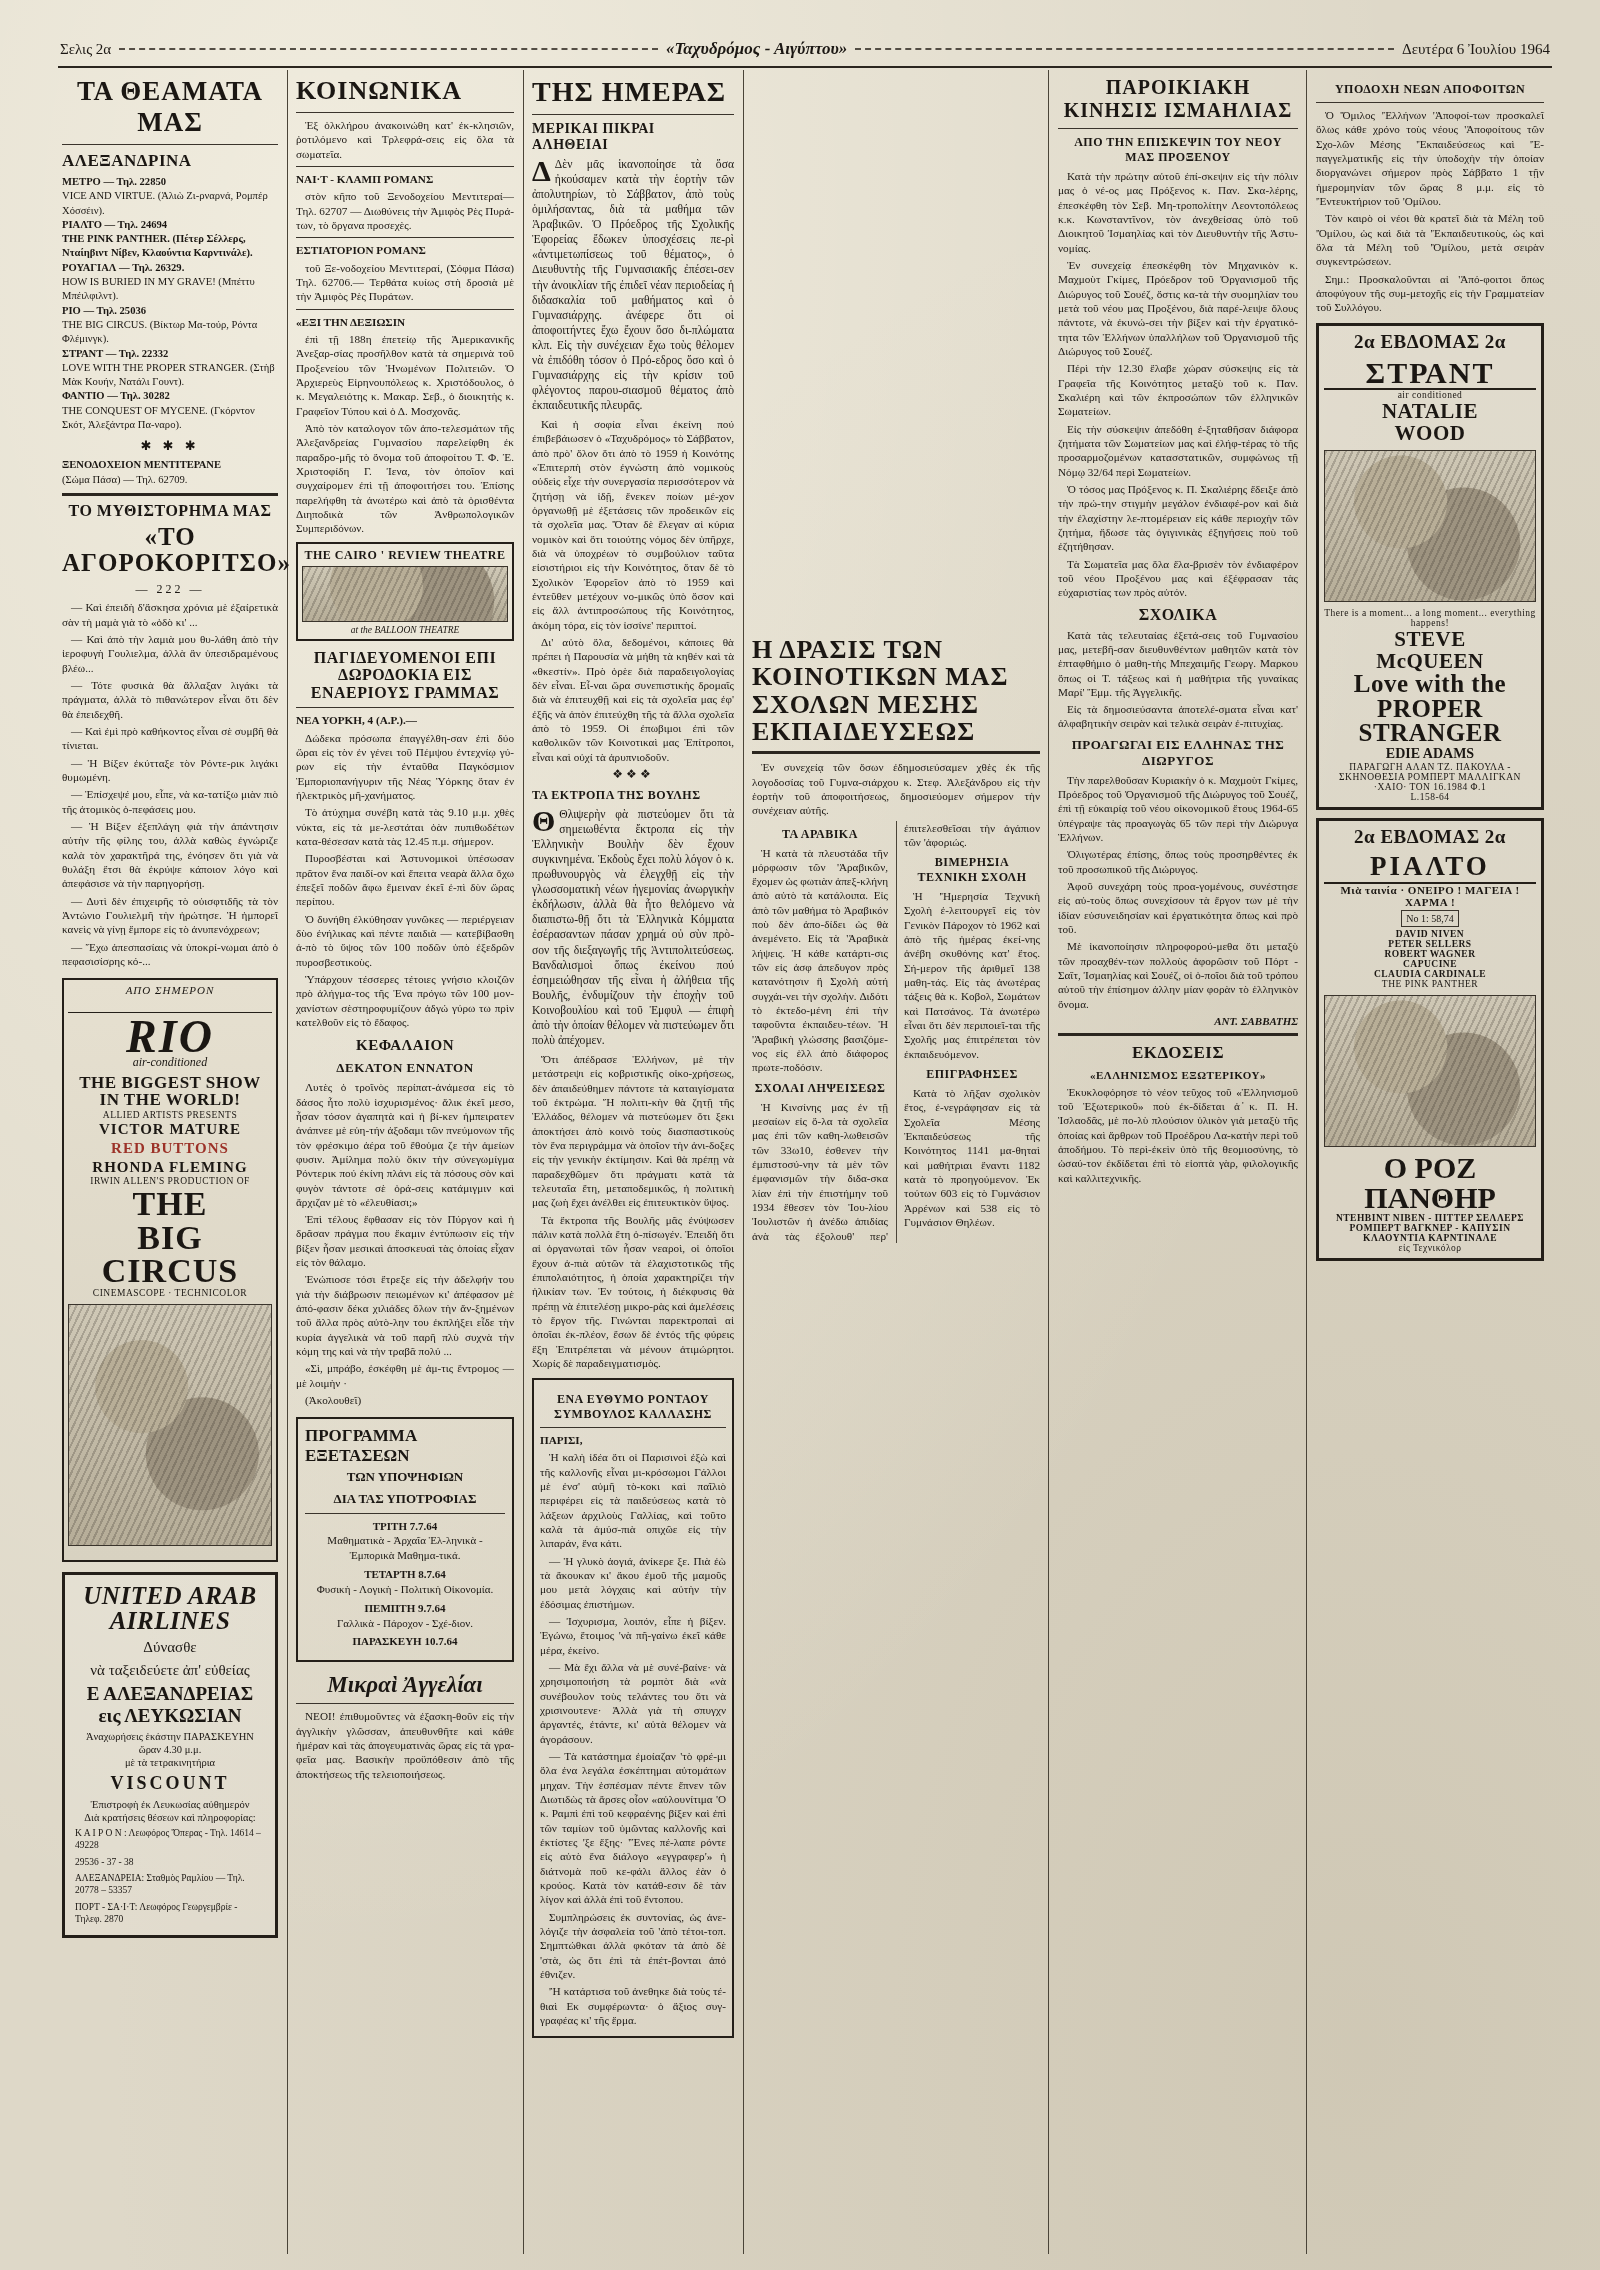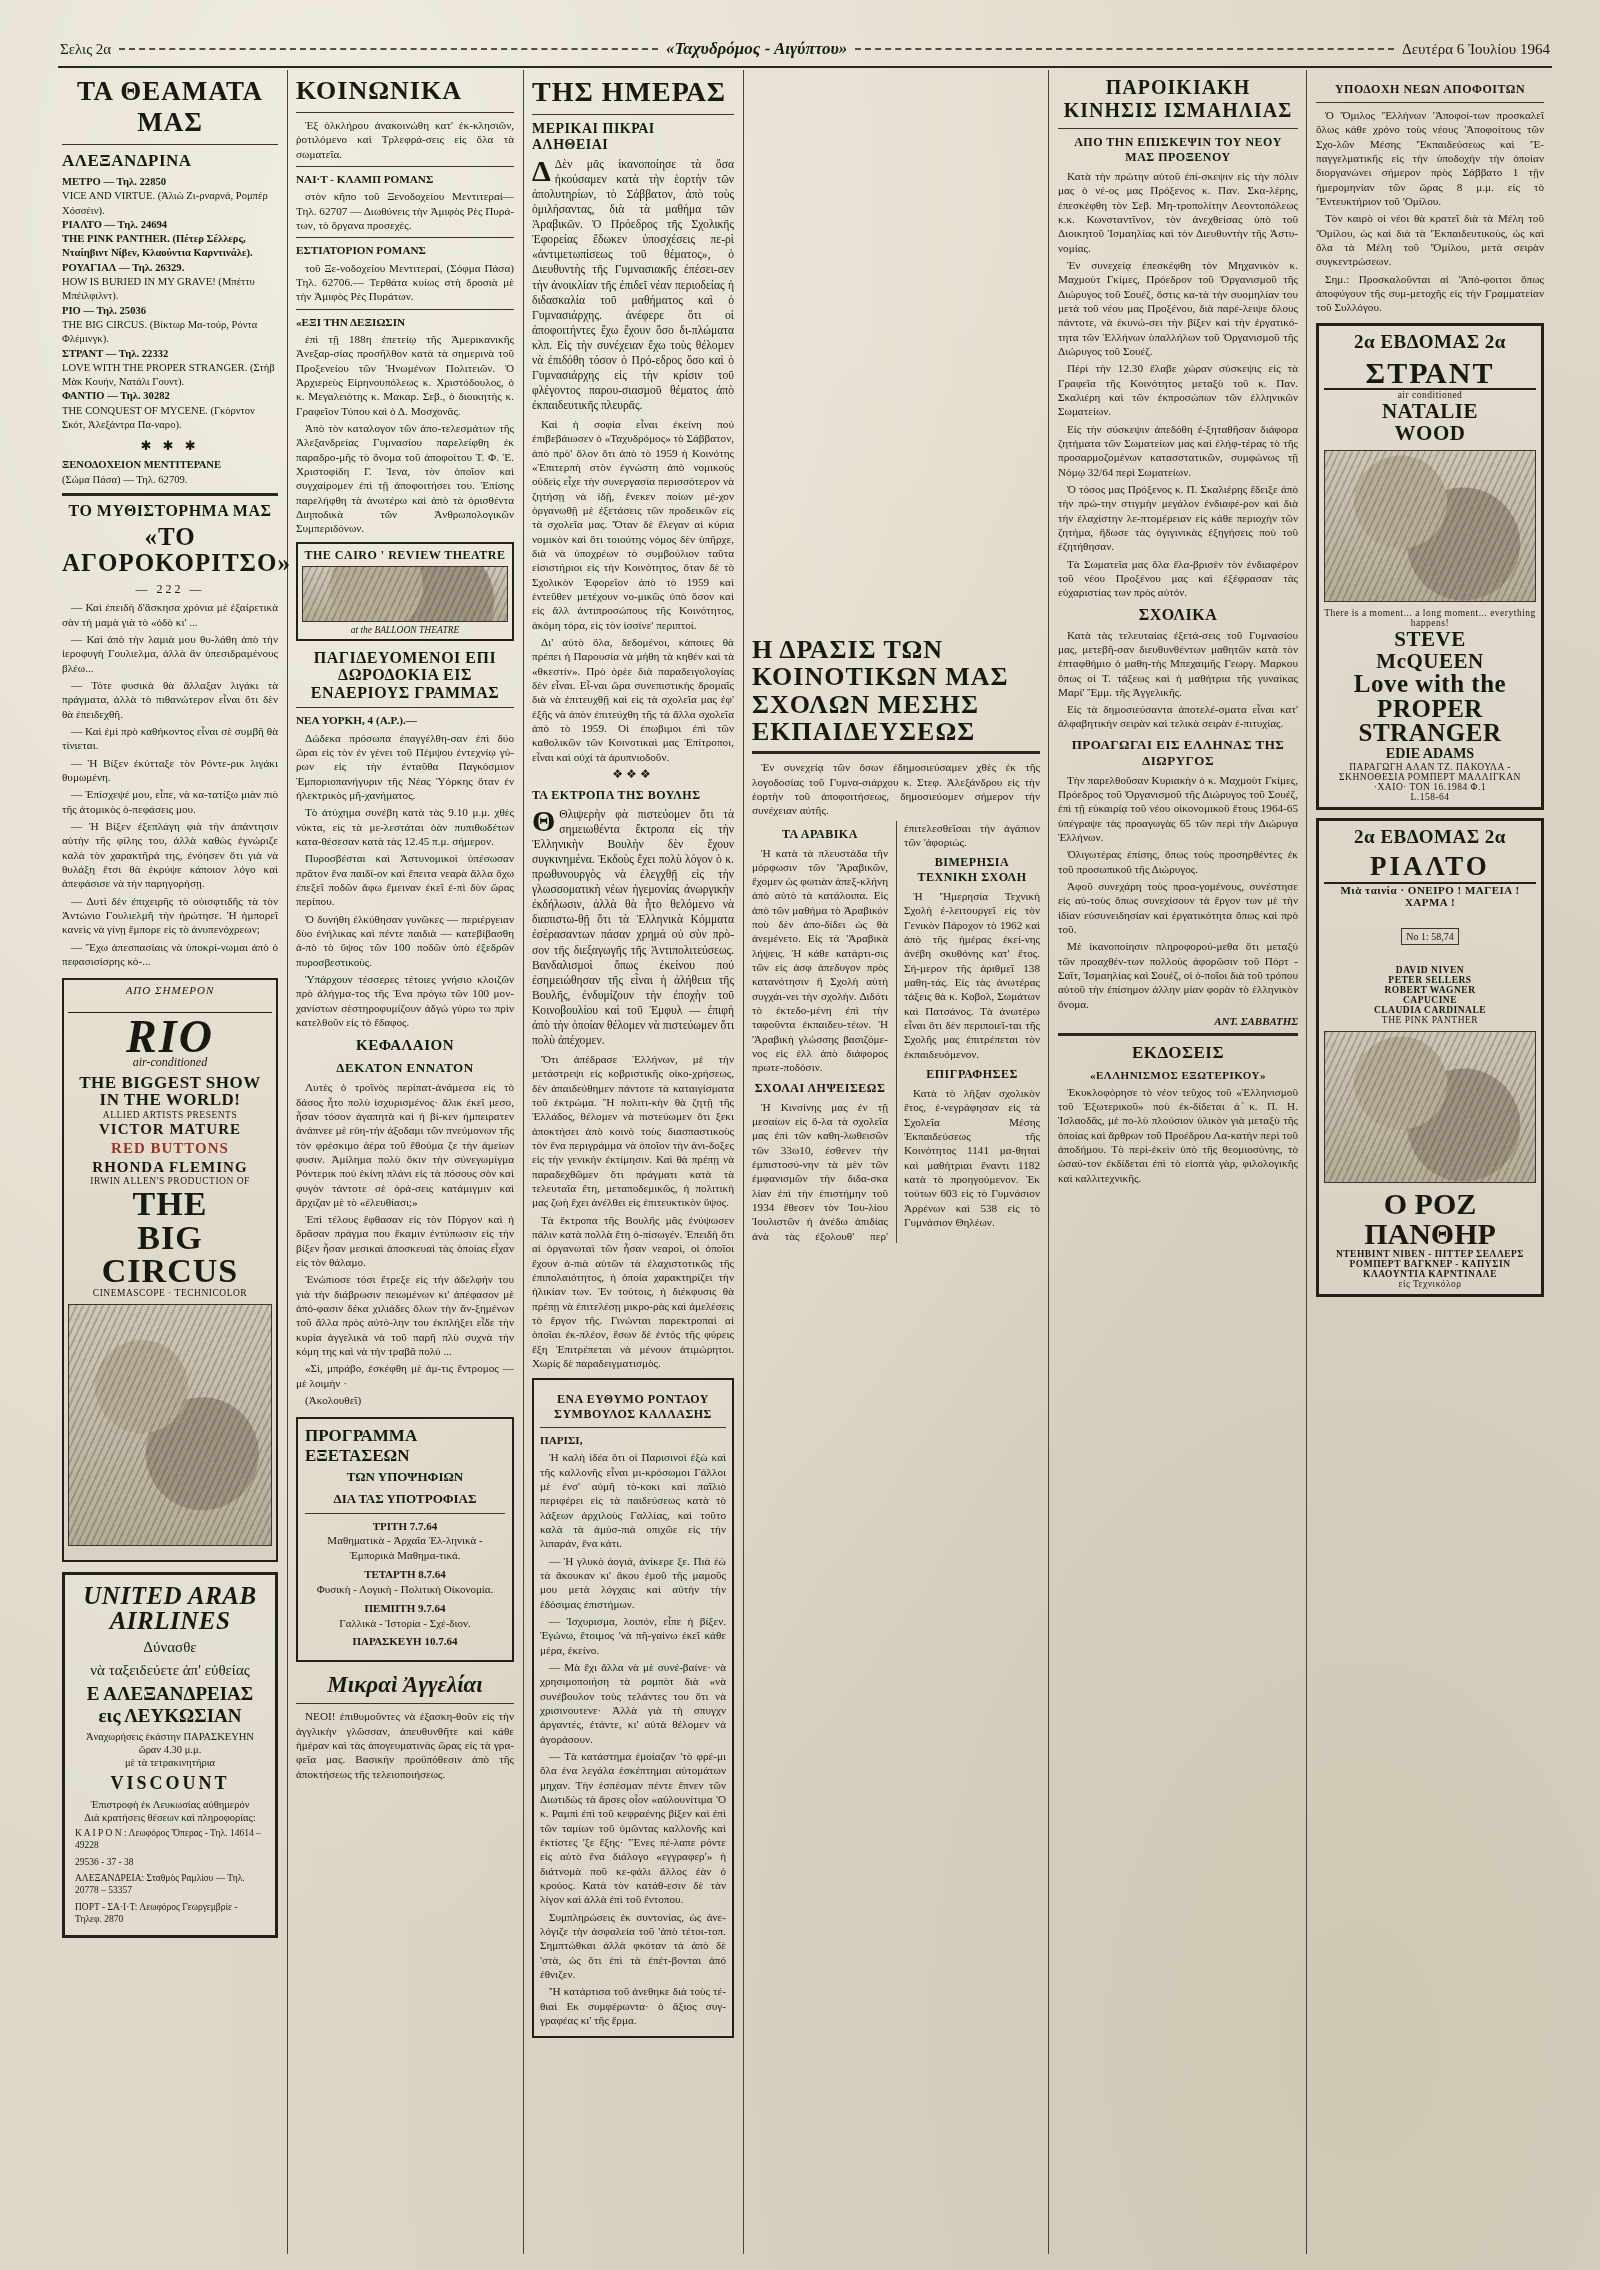--- a/index.html
+++ b/index.html
@@ -307,21 +307,21 @@
   }
   .pink-title {
     text-align: center; font-weight: bold; font-size: 30px; line-height: 1.0;
   }
 
   .ticket {
     border: 1px solid #3a342c;
     font-size: 10px;
     padding: 2px 4px;
     display: inline-block;
-    margin: 20px auto;
+    margin: 2px auto;
   }
 
   .sig { text-align: right; font-size: 11px; font-weight: bold; font-style: italic; margin-top: 4px; }
 
   .dots { text-align: center; letter-spacing: 3px; font-size: 12px; margin: 3px 0; }
 
   .cairo-ad {
     border: 2px solid #241f19;
     padding: 4px;
     margin: 6px 0;
@@ -473,21 +473,21 @@
       <div class="prog-row">
         <div class="d">ΤΡΙΤΗ 7.7.64</div>
         <div>Μαθηματικὰ - Ἀρχαῖα Ἑλ-ληνικὰ - Ἐμπορικὰ Μαθημα-τικά.</div>
       </div>
       <div class="prog-row">
         <div class="d">ΤΕΤΑΡΤΗ 8.7.64</div>
         <div>Φυσικὴ - Λογικὴ - Πολιτικὴ Οἰκονομία.</div>
       </div>
       <div class="prog-row">
         <div class="d">ΠΕΜΠΤΗ 9.7.64</div>
-        <div>Γαλλικὰ - Ἱστορία - Σχέ-διον.</div>
+        <div>Γαλλικὰ - Πάροχον - Σχέ-διον.</div>
       </div>
       <div class="prog-row">
         <div class="d">ΠΑΡΑΣΚΕΥΗ 10.7.64</div>
       </div>
     </div>
 
     <div class="mikres">Μικραὶ Ἀγγελίαι</div>
     <div class="hr-thin"></div>
     <p class="body">ΝΕΟΙ! ἐπιθυμοῦντες νὰ ἐξασκη-θοῦν εἰς τὴν ἀγγλικὴν γλῶσσαν, ἀπευθυνθῆτε καὶ κάθε ἡμέραν καὶ τὰς ἀπογευματινὰς ὥρας εἰς τὰ γρα-φεῖα μας. Βασικὴν προϋπόθεσιν ἀπὸ τῆς ἀποκτήσεως τῆς τελειοποιήσεως.</p>
   </div>

